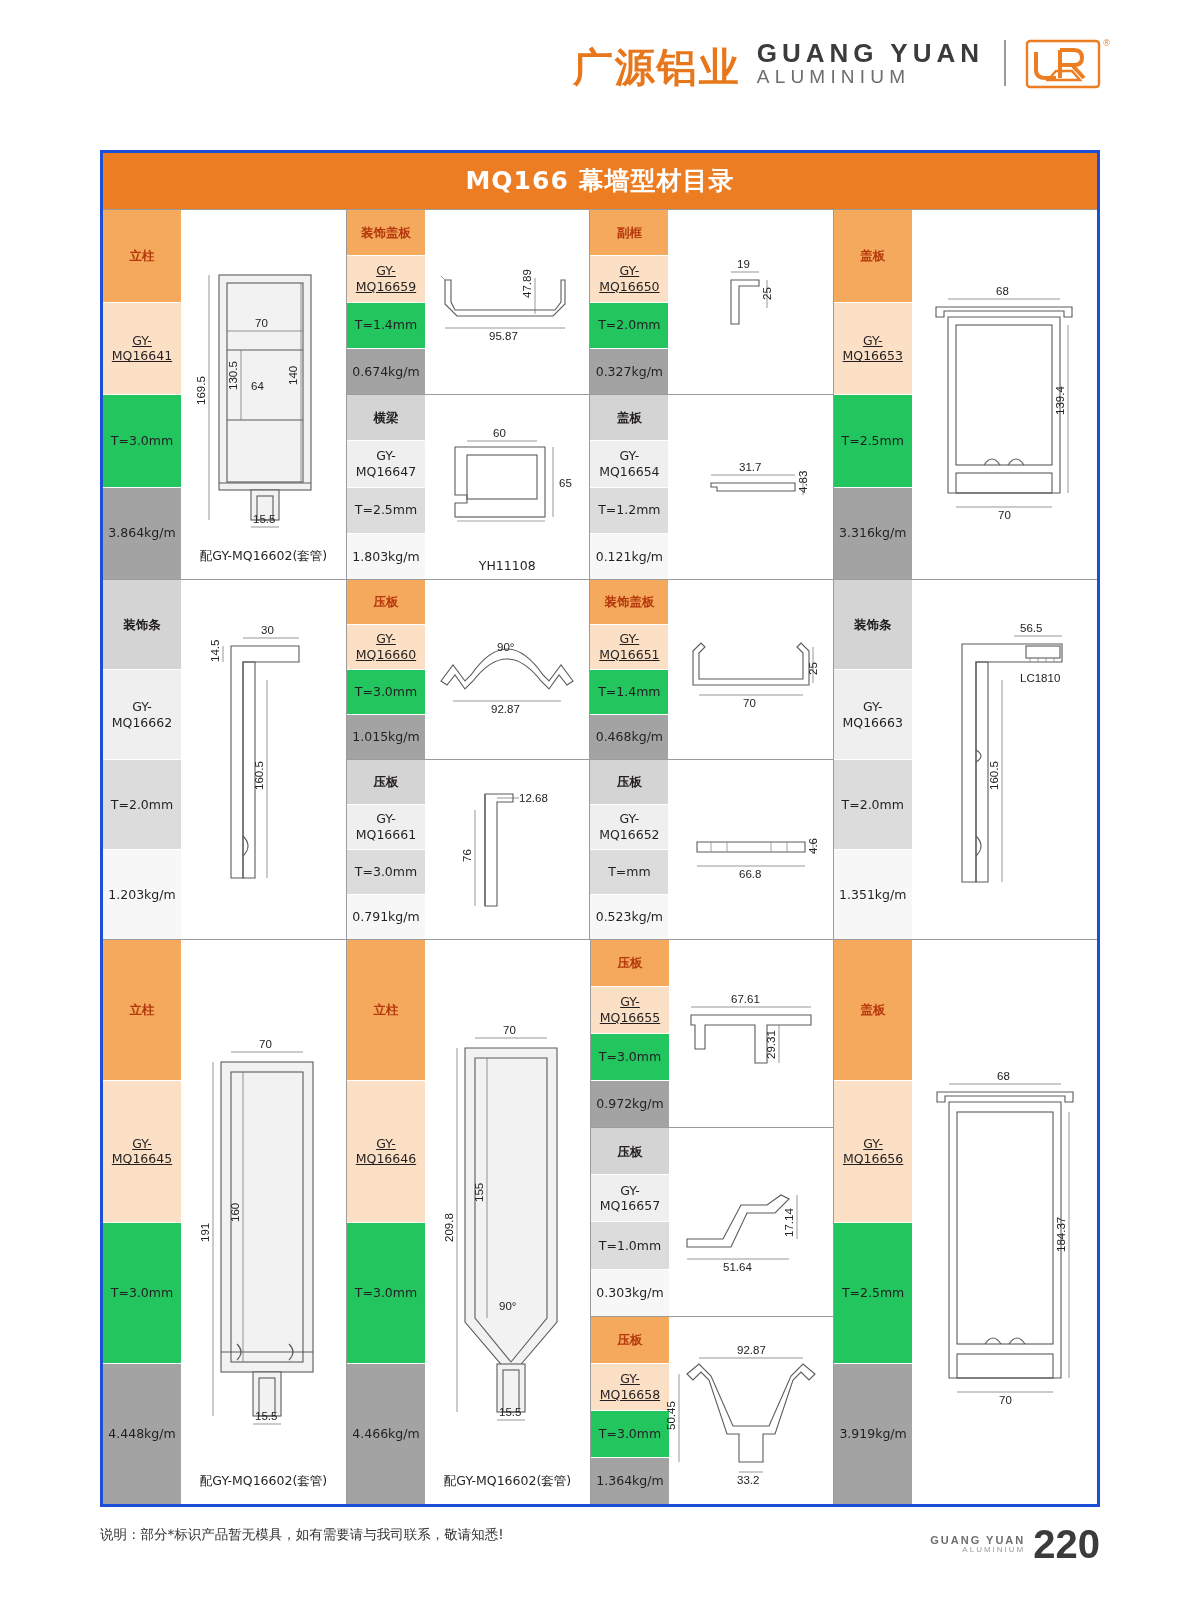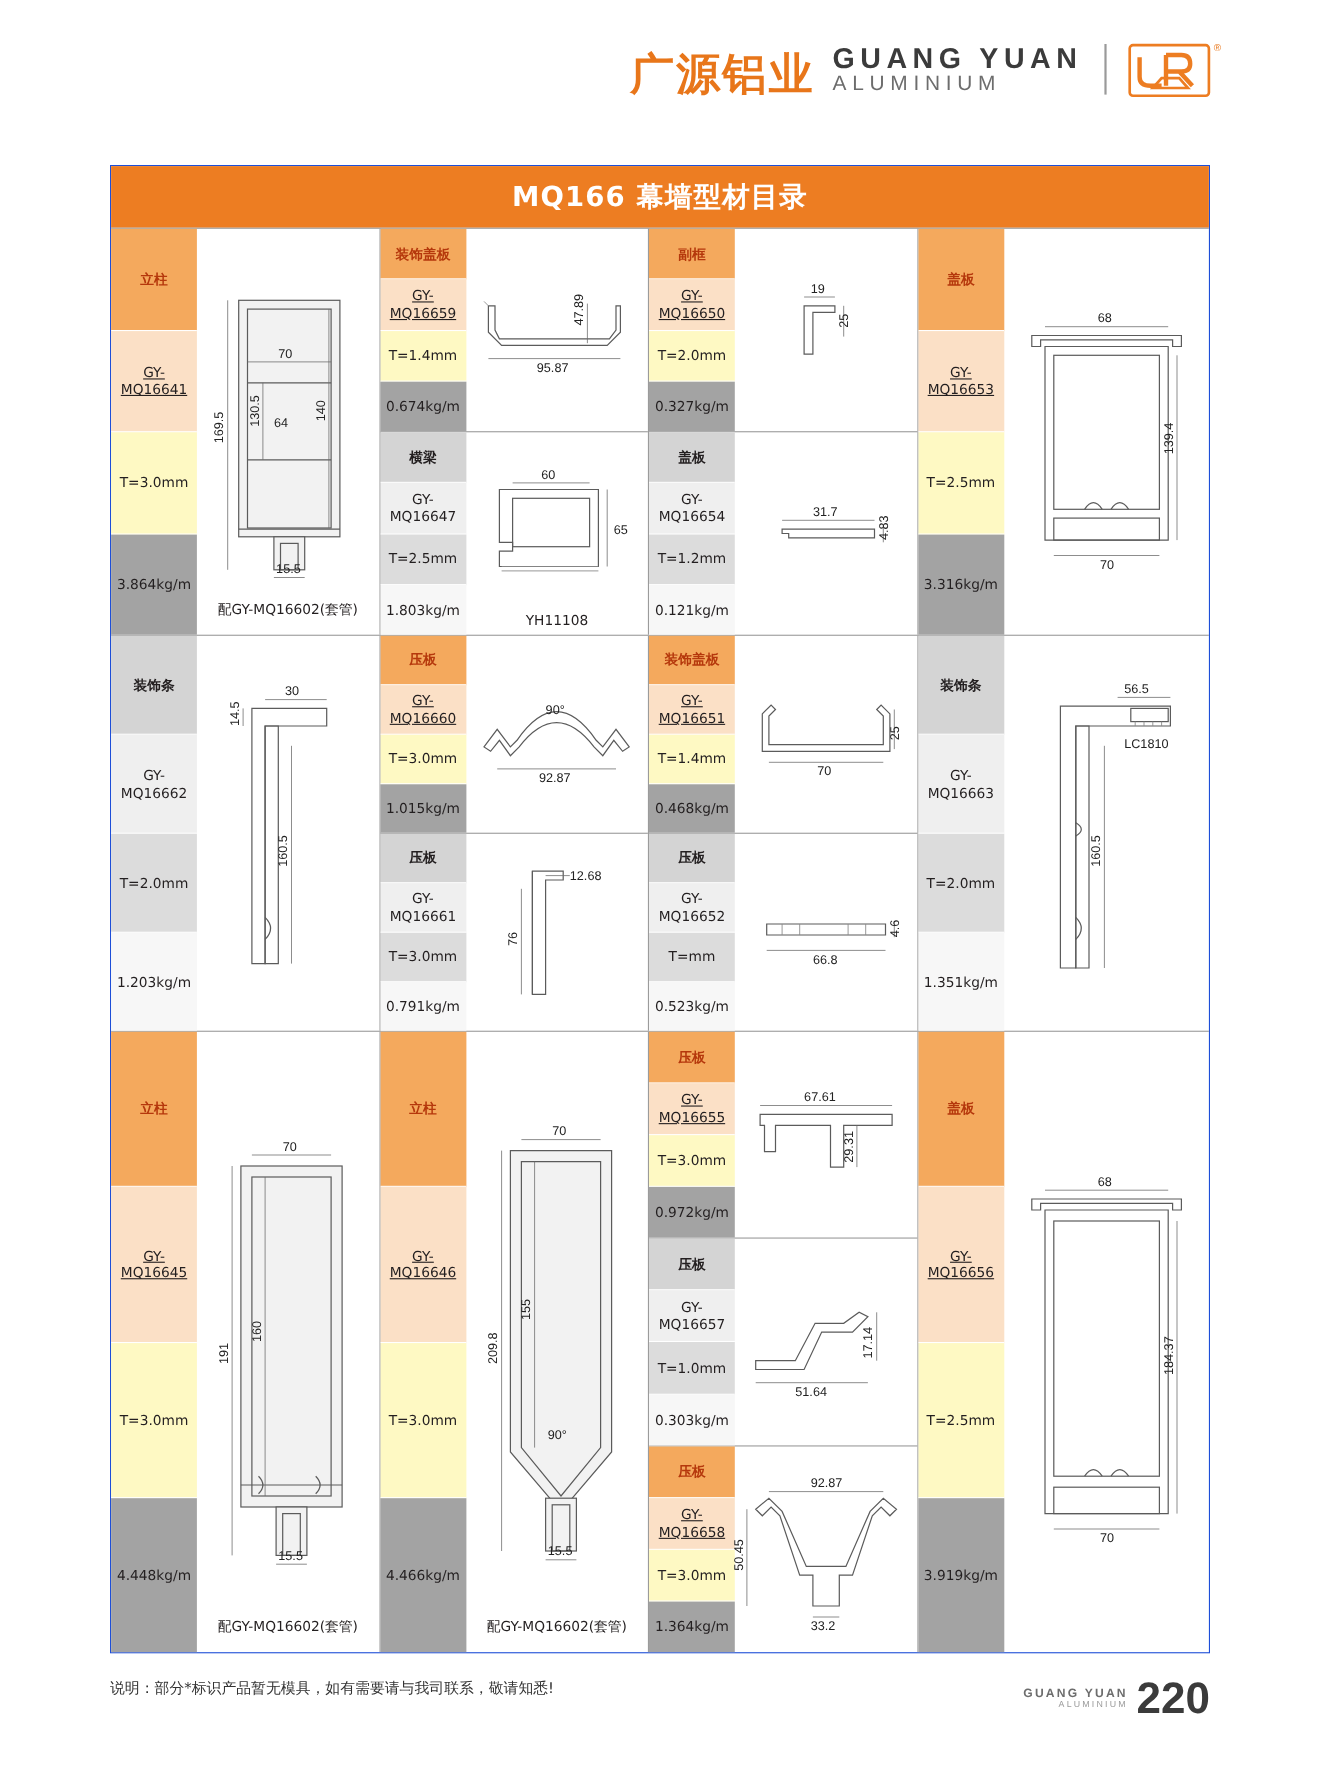--- a/index.html
+++ b/index.html
@@ -42,21 +42,21 @@
   .logo-mark svg { display: block; }
   .logo-reg {
     position: absolute; top: -2px; right: -10px; font-size: 9px; color: #e8761a;
   }
 
   
   .sheet {
     position: absolute;
     left: 100px; top: 150px;
     width: 1000px;
-    border: 1px solid #1d4ed8;
+    border: 3px solid #1d4ed8;
     background: #fff;
   }
   .title-bar {
     background: #ed7d22;
     color: #ffffff;
     text-align: center;
     font-size: 25px;
     font-weight: bold;
     padding: 11px 0 12px;
     letter-spacing: 1px;
@@ -77,21 +77,21 @@
     font-size: 12.5px;
     text-align: center;
     border-bottom: 1px solid #ffffff;
     padding: 2px;
     line-height: 1.25;
     font-family: "DejaVu Sans", sans-serif;
   }
   .labels .lb:last-child { border-bottom: none; }
   .lb.o1 { background: #f4a95d; color: #b5380c; font-weight: bold; }
   .lb.o2 { background: #fbe0c6; text-decoration: underline; }
-  .lb.o3 { background: #fef9c3; }
+  .lb.o3 { background: #22c55e; }
   .lb.o4 { background: #a3a3a3; }
   .lb.g1 { background: #d4d4d4; font-weight: bold; }
   .lb.g2 { background: #efefef; }
   .lb.g3 { background: #dcdcdc; }
   .lb.g4 { background: #f7f7f7; }
 
   .draw {
     position: relative;
     flex: 1;
     display: flex; align-items: center; justify-content: center;

